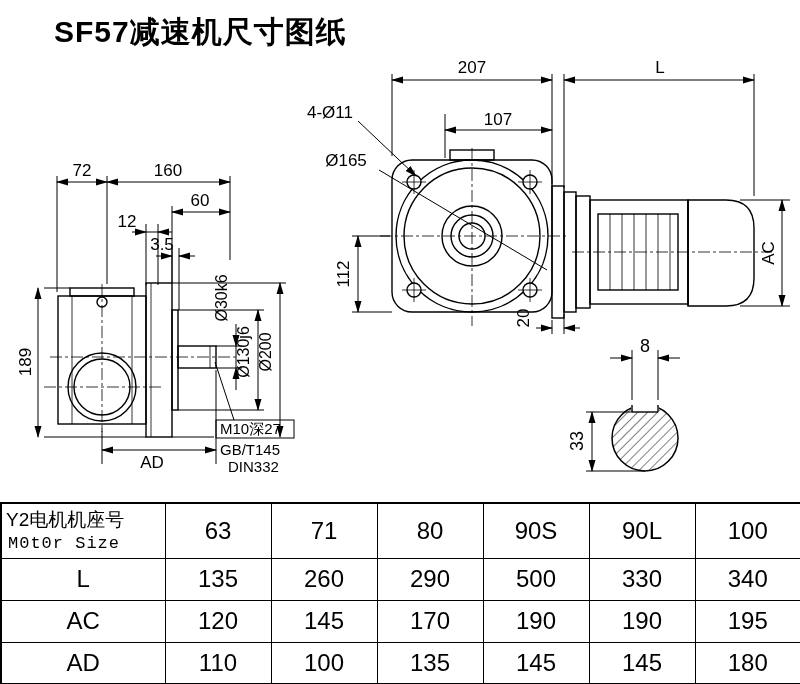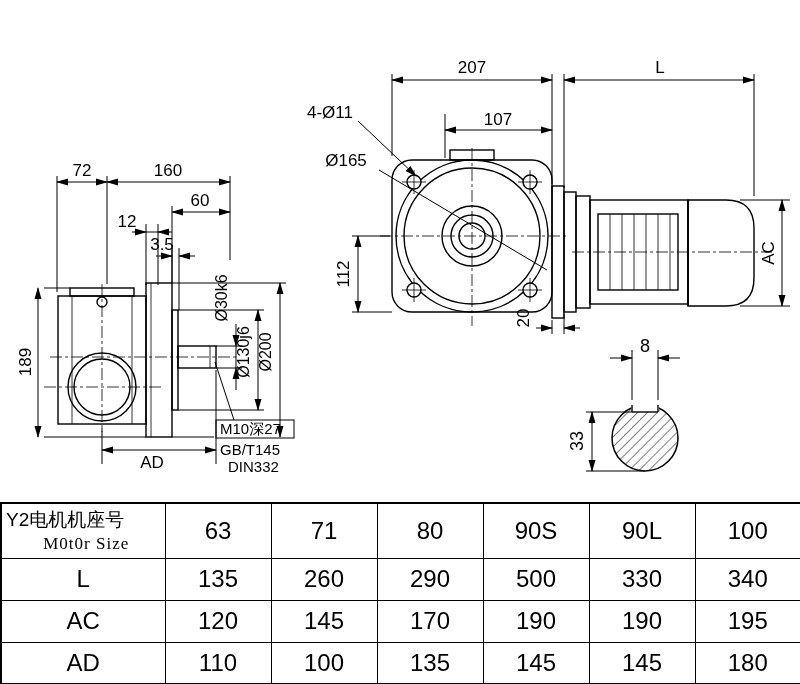--- a/index.html
+++ b/index.html
@@ -18,28 +18,29 @@
   .dimtext{font-size:17px;}
   .dimtext-big{font-size:18px;}
   .dimtext-rot{font-size:16px;}
   .notetext{font-size:15px;}
   .spec-table{position:absolute;left:0;top:502px;width:800px;border-collapse:collapse;
               table-layout:fixed;border:2px solid #000;}
   .spec-table td{border:1.5px solid #000;text-align:center;font-size:24px;padding:0;overflow:hidden;}
   .spec-table tr{height:42px;}
   .spec-table tr:first-child{height:55px;margin-top:7px;}
   .motor-label1{font-size:19px;text-align:left;padding:2px 0 0 4px;line-height:24px;}
-  .motor-label2{font-size:17px;font-family:Liberation Serif, serif;text-align:center;
+  .motor-label2{font-size:17px;font-family:Liberation Mono, monospace;text-align:left;
                 padding-left:6px;letter-spacing:1px;line-height:24px;}
 </style>
 </head>
 <body>
 
 <div class="page">
 
+  <div class="title">SF57减速机尺寸图纸</div>
 
   <svg class="drawing" width="800" height="502" viewBox="0 0 800 502">
     <defs>
       <marker id="arr" viewBox="0 0 12 10" refX="11" refY="5" markerWidth="12" markerHeight="10" markerUnits="userSpaceOnUse" orient="auto-start-reverse">
         <path d="M0,1.5 L12,5 L0,8.5 Z" fill="#000"></path>
       </marker>
       <pattern id="hatch" width="7" height="7" patternUnits="userSpaceOnUse" patternTransform="rotate(45)">
         <line x1="0" y1="0" x2="0" y2="7" stroke="#000" stroke-width="1"></line>
       </pattern>
     </defs>

